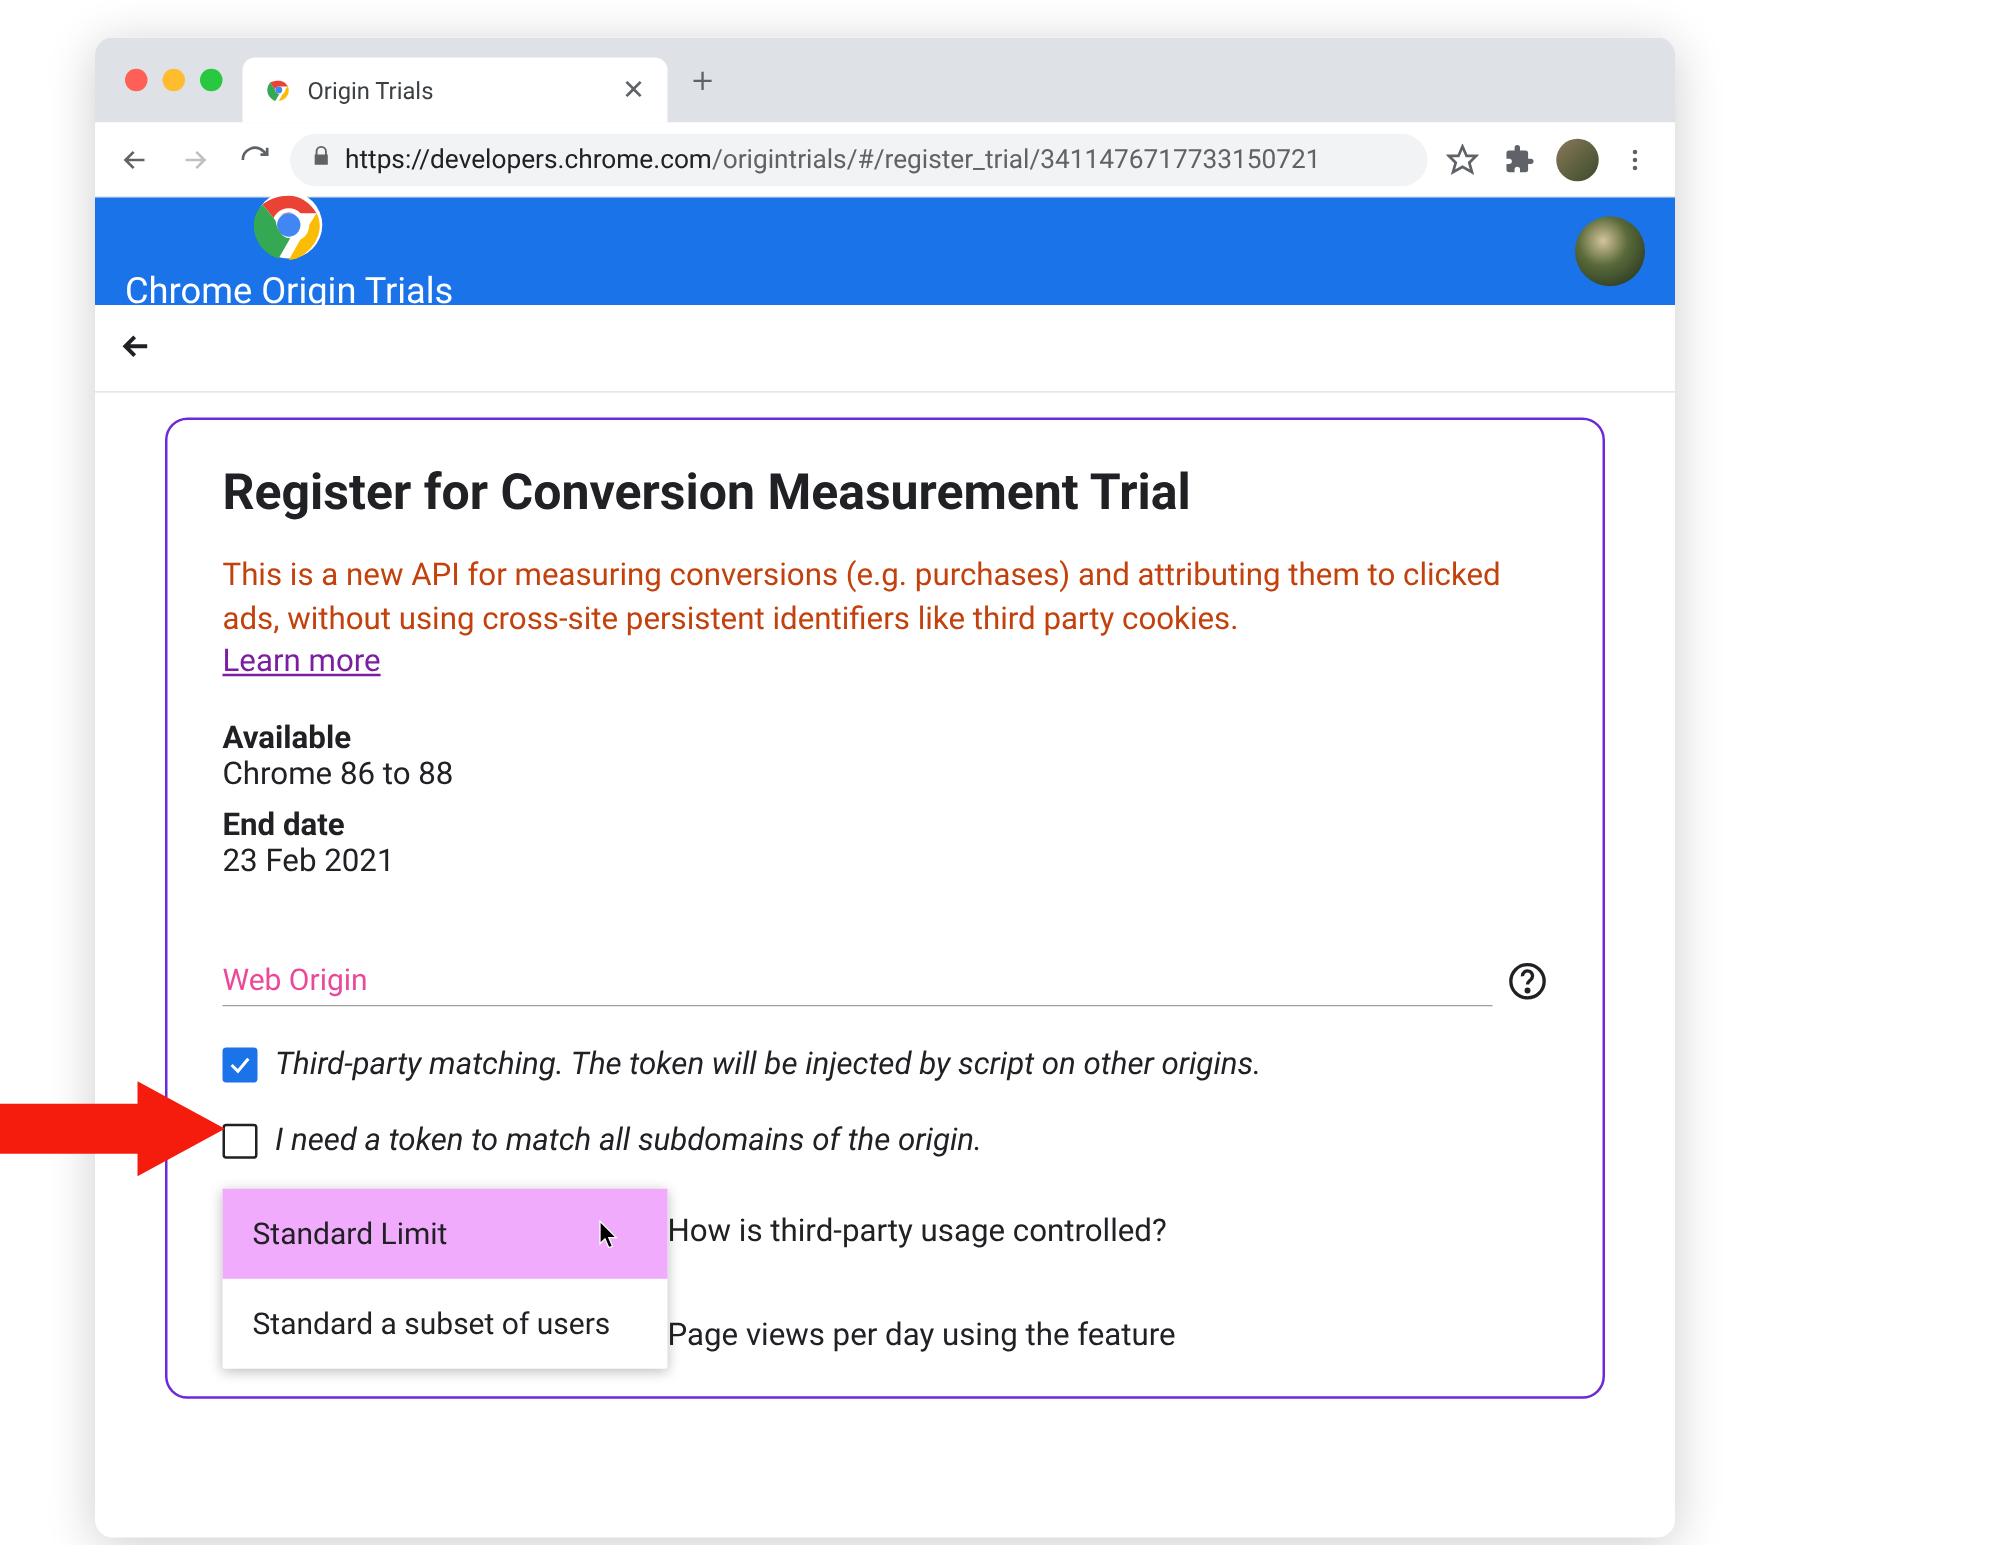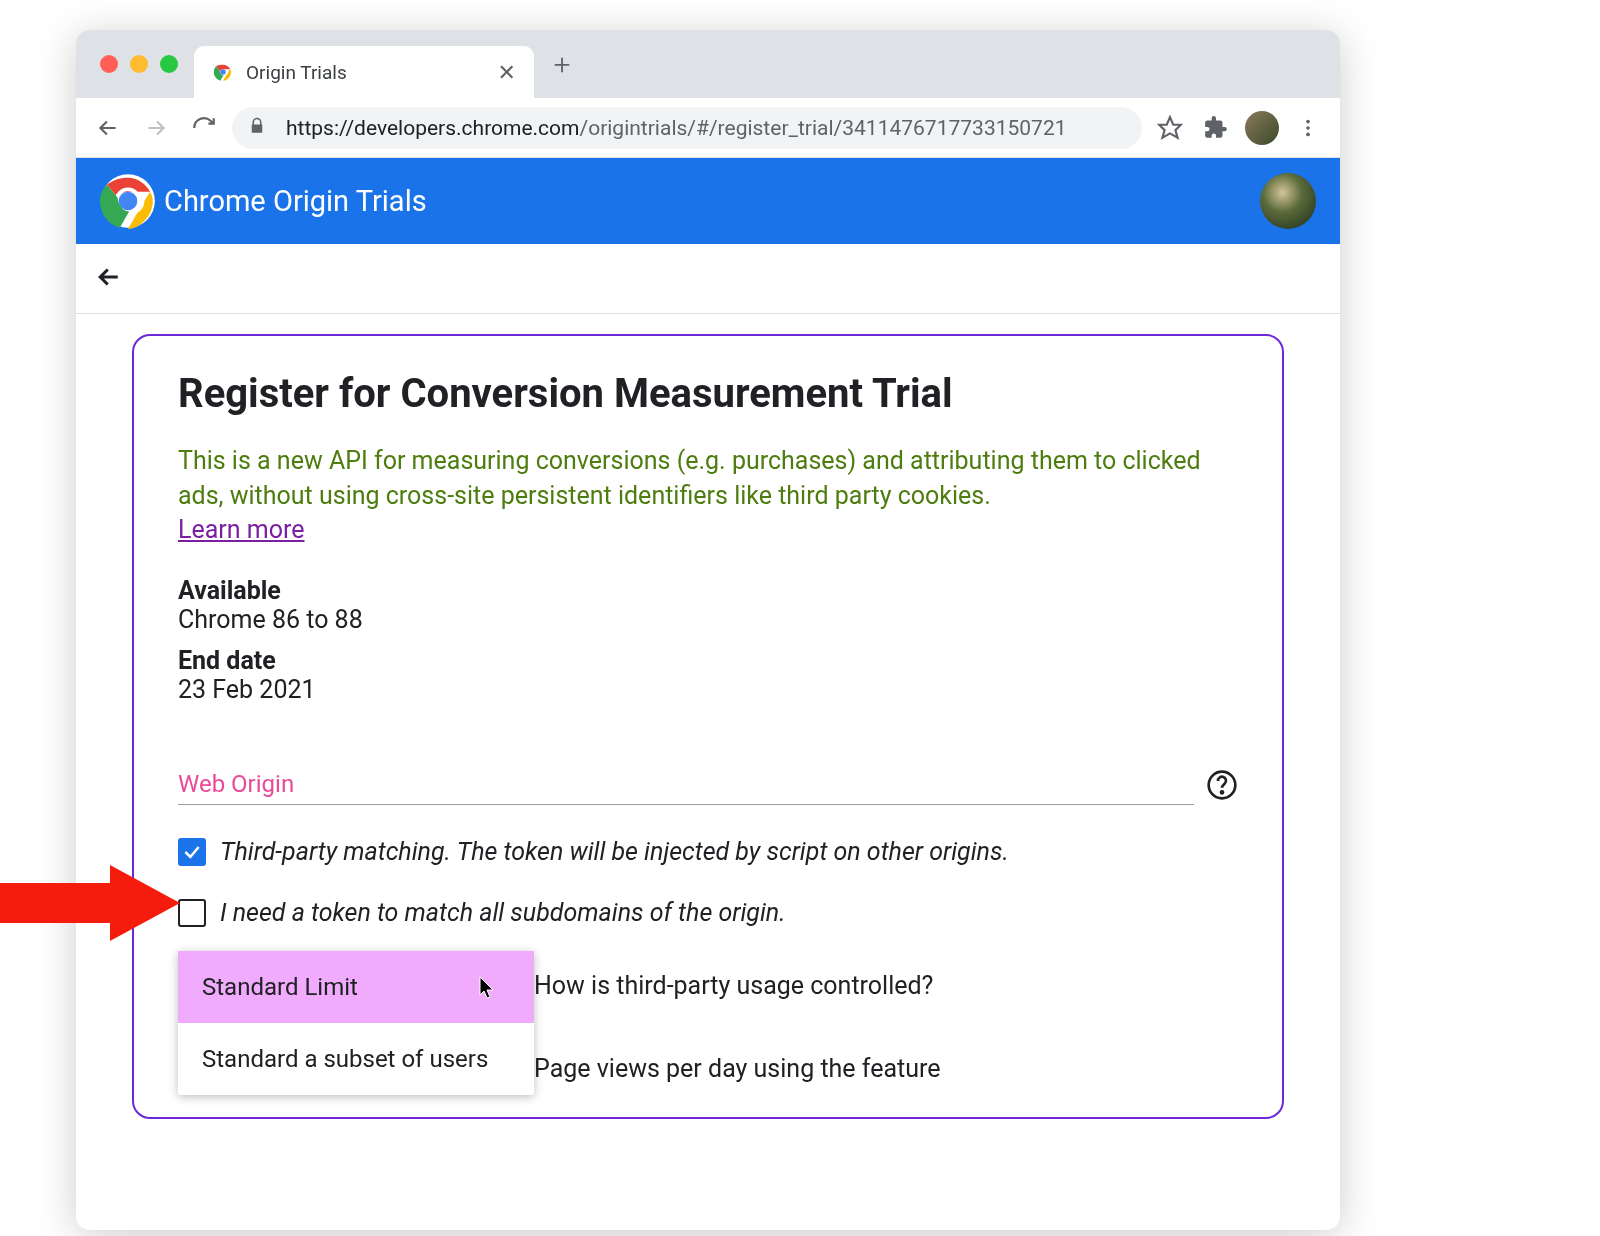--- a/index.html
+++ b/index.html
@@ -77,61 +77,61 @@
   .nav-ico svg { width:26px; height:26px; }
   .nav-ico.dim { opacity:0.4; }
   .omnibox {
     flex:1;
     height:42px;
     background:#f1f3f4;
     border-radius:21px;
     display:flex;
     align-items:center;
     padding:0 16px;
-    gap:20px;
+    gap:10px;
     font-size:21px;
     color:#202124;
   }
   .omnibox .lock { color:#5f6368; }
   .omnibox .url .path { color:#5f6368; }
   .right-icons { display:flex; align-items:center; gap:6px; }
   .ico-btn { width:40px;height:40px;display:flex;align-items:center;justify-content:center;color:#5f6368; }
   .avatar-sm { width:34px;height:34px;border-radius:50%;background:linear-gradient(135deg,#8a7a5a 0%,#3a4a2a 100%); }
 
   
   .page-header {
     height: 86px;
     background:#1a73e8;
     display:flex;
     align-items:center;
     padding:0 24px;
     justify-content:space-between;
   }
-  .page-header .left { display:flex; align-items:center; gap:8px; }
+  .page-header .left { display:flex; align-items:center; gap:8px;flex-direction:column; }
   .page-header .title { color:#fff; font-size:29px; font-weight:400; }
   .chrome-logo { width:56px; height:56px; }
   .avatar-lg { width:56px;height:56px;border-radius:50%;background:radial-gradient(circle at 40% 35%, #d4c49a 0%, #5a6a3a 40%, #1a2a1a 100%); }
 
   .subheader {
     height: 70px;
     display:flex;
     align-items:center;
     padding:0 18px;
     border-bottom:1px solid #e0e0e0;
   }
   .back-arrow { width:30px;height:30px; }
 
   .card {
     margin: 20px 56px 0 56px;
     border: 2px solid #6d28d9;
     border-radius: 18px;
     padding: 34px 44px;
   }
   .card h1 { font-size:40px; font-weight:700; color:#202124; margin-bottom:26px; }
-  .desc { font-size:25px; color:#4d7c0f; line-height:1.4; }
+  .desc { font-size:25px; color:#c2410c; line-height:1.4; }
   .learn { color:#7b1fa2; font-size:25px; display:inline-block; margin-top:2px; margin-bottom:32px; }
 
   .meta-row { display:flex; font-size:25px; margin-bottom:12px;flex-direction:column; }
   .meta-row .label { width:260px; font-weight:700; color:#202124; }
   .meta-row .value { color:#202124; }
 
   .field-row { display:flex; align-items:flex-end; margin-top:60px; gap:12px; }
   .underline-input {
     flex:1;
     border:none;

